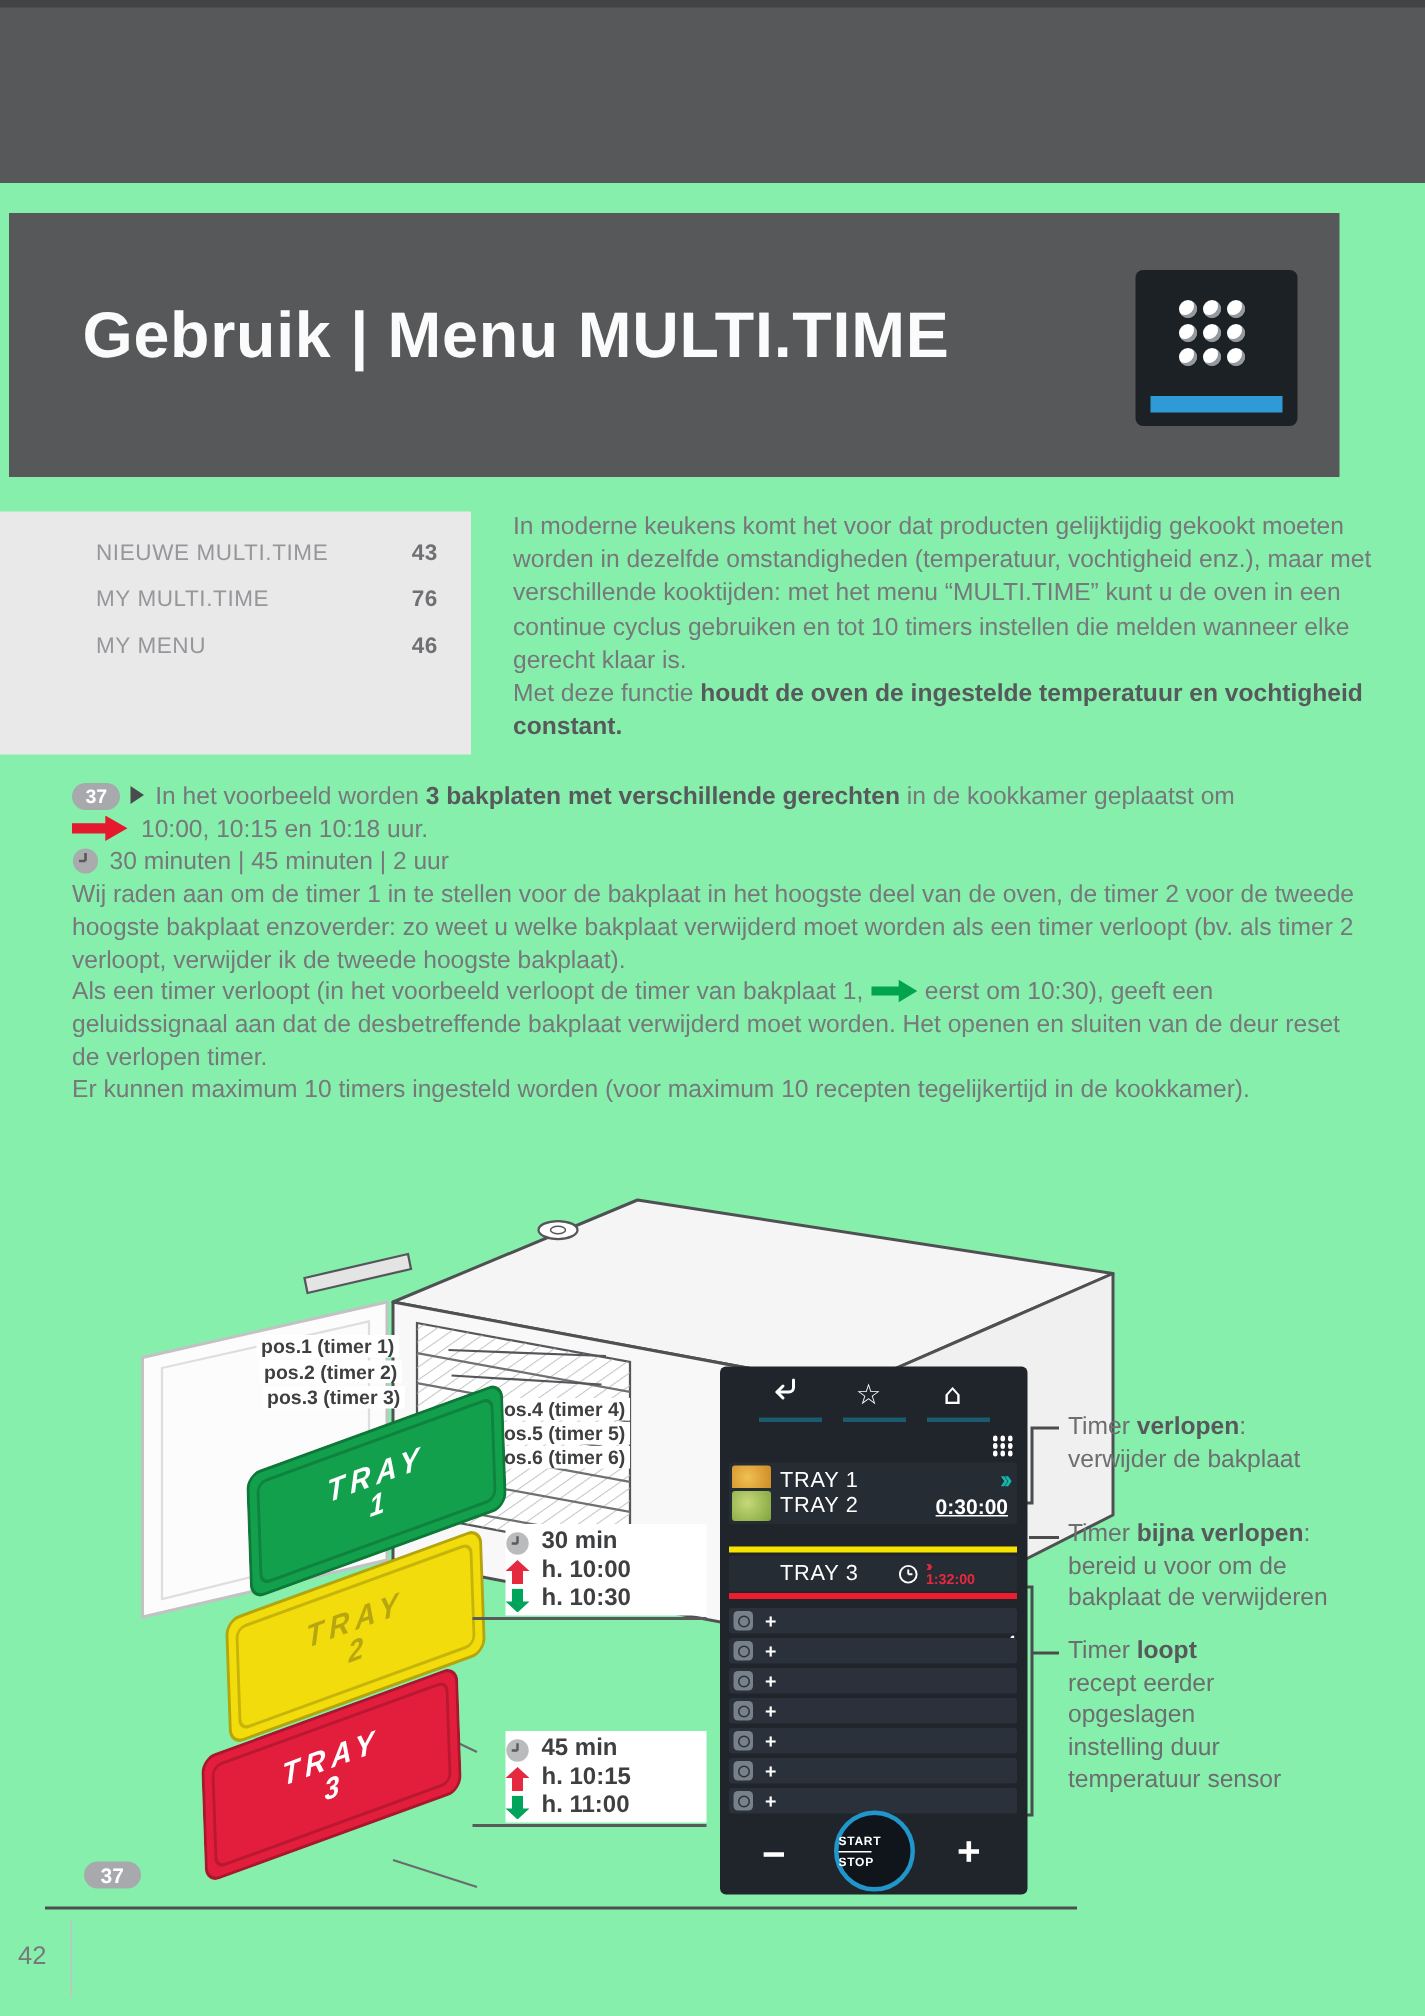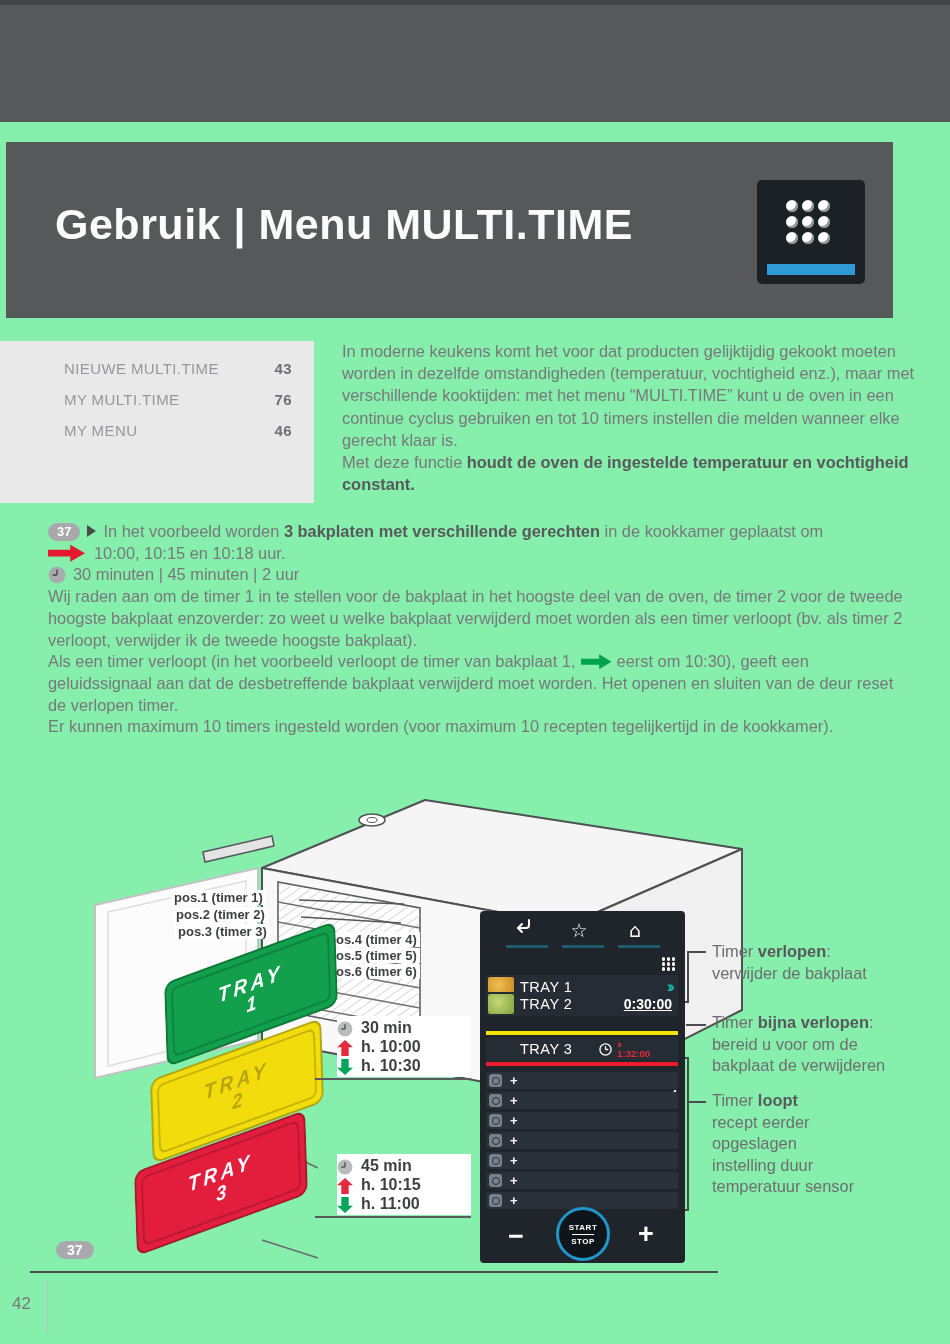--- a/index.html
+++ b/index.html
@@ -70,21 +70,21 @@
   .r3time{color:#e8293d;font-size:9.5px;font-weight:bold;}
   .pbar{position:absolute;left:6px;width:192px;height:4px;}
   .bar-green{background:#1ea83e;}.bar-yellow{background:#f6e400;}.bar-red{background:#ee1c2c;}
   .erow{position:absolute;left:6px;width:192px;height:17px;background:#2a313a;border-radius:2px;display:flex;align-items:center;}
   .eicon{width:13px;height:13px;background:#78808a;border-radius:3px;margin:0 8px 0 3px;position:relative;flex:none;}
   .eicon::after{content:"";position:absolute;left:2.5px;top:2.5px;width:6px;height:6px;border:1px solid #2a313a;border-radius:50%;}
   .eplus{color:#fff;font-size:13px;font-weight:bold;}
   .pminus{position:absolute;left:28px;top:310px;color:#fff;font-size:27px;font-weight:bold;}
   .pplus{position:absolute;left:158px;top:308px;color:#fff;font-size:27px;font-weight:bold;}
   .startstop{position:absolute;left:76px;top:296px;width:48px;height:48px;border:3px solid #2096cb;border-radius:50%;background:#10151b;
-             display:flex;flex-direction:column;align-items:center;justify-content:center;color:#fff;}
+             display:flex;flex-direction:column;justify-content:center;color:#fff;}
   .ss1,.ss2{font-size:8px;font-weight:bold;letter-spacing:.5px;}
   .ssline{width:22px;height:1px;background:#fff;margin:2px 0;}
   
   .ann{position:absolute;left:712px;font-size:16.4px;line-height:21.5px;color:#6d6e70;z-index:3;}
   
   .figbadge{position:absolute;left:56px;top:1241px;background:#a7a9ac;color:#fff;font-weight:bold;font-size:14px;border-radius:11px;padding:1px 11px;z-index:3;}
   .bottom-rule{position:absolute;left:30px;top:1271px;width:688px;height:2px;background:#4d4e50;}
   .bottom-vline{position:absolute;left:47px;top:1280px;width:1px;height:52px;background:#c4c4c6;}
   .page-num{position:absolute;left:12px;top:1294px;font-size:17px;color:#77787b;}
   .oven-svg{position:absolute;left:0;top:790px;z-index:1;}

